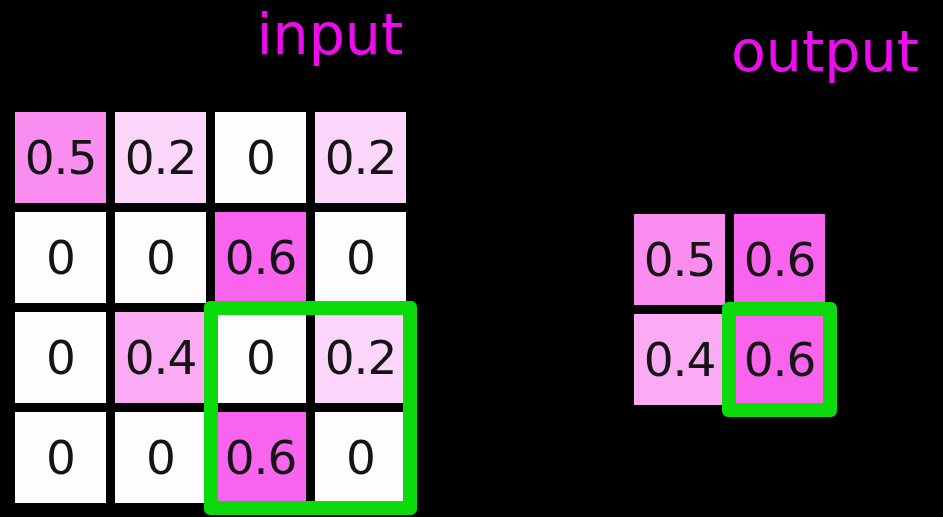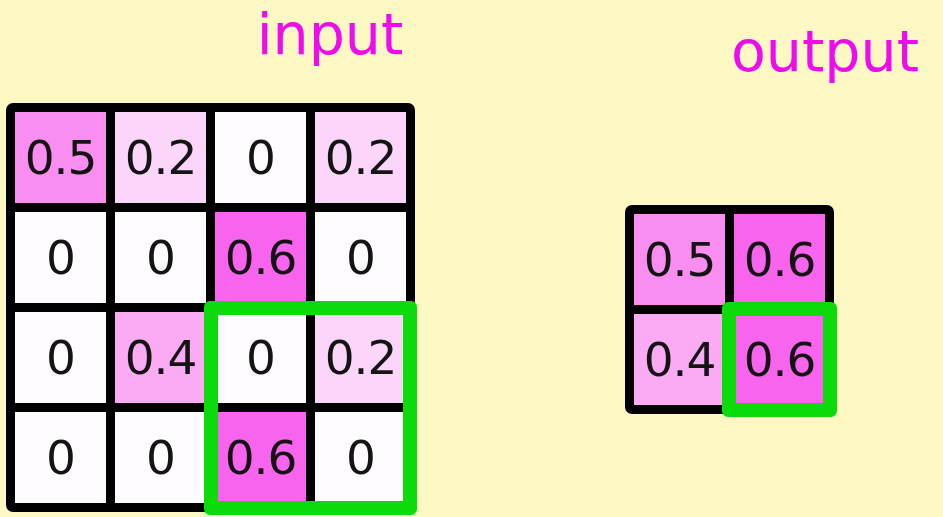--- a/index.html
+++ b/index.html
@@ -1,17 +1,17 @@
 <!DOCTYPE html>
 <html><head>
 <meta charset="utf-8">
 <style>
   html,body{margin:0;padding:0;background:#ffffff;}
   .canvas{
-    position:relative;width:943px;height:517px;background:#fef9c3;overflow:hidden;
+    position:relative;width:943px;height:517px;background:#000000;overflow:hidden;
     font-family:"DejaVu Sans","Liberation Sans",sans-serif;
   }
   .title{
     position:absolute;top:0px;font-size:57px;line-height:1.2;font-weight:400;
     text-align:center;white-space:nowrap;
   }
   #input-title{left:240px;width:180px;}
   #output-title{left:710px;width:230px;margin-top:17px;}
   .grid{
     position:absolute;display:grid;gap:9px;padding:9px;box-sizing:border-box;

